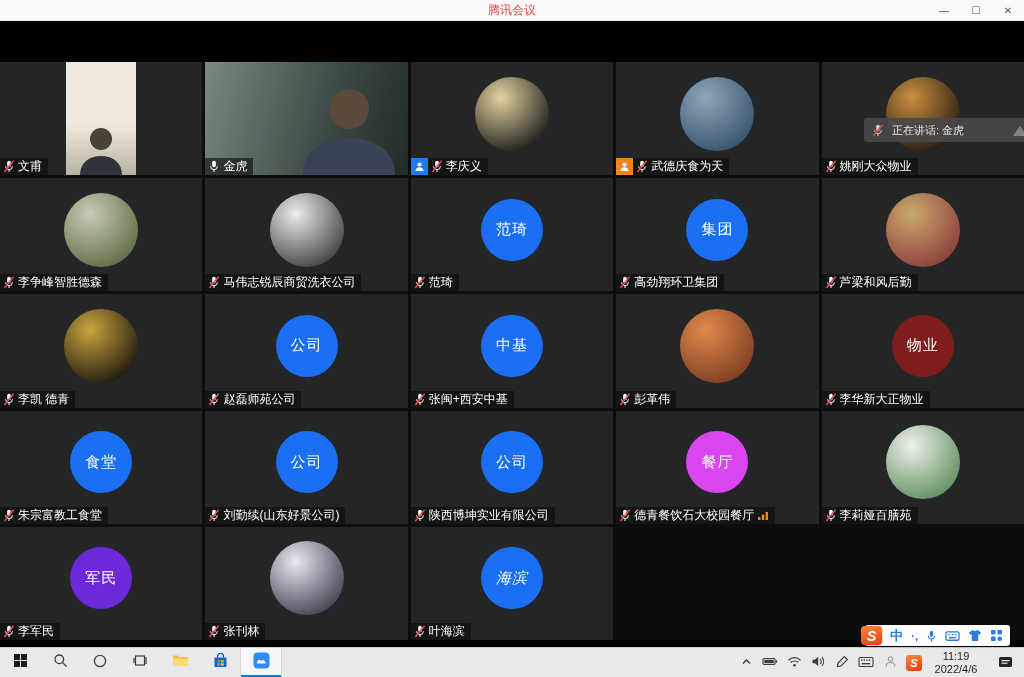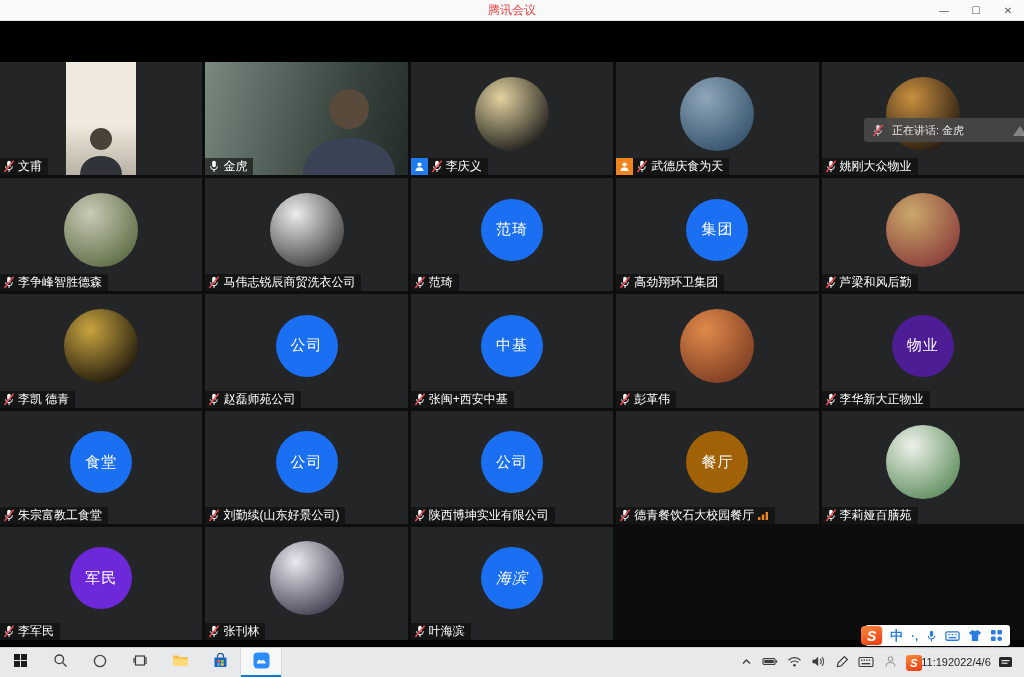--- a/index.html
+++ b/index.html
@@ -56,21 +56,21 @@
 
   
   .taskbar{position:absolute;bottom:0;left:0;width:1024px;height:29px;background:#e8e9eb;
            border-top:1px solid #cfd1d4;display:flex;align-items:stretch;z-index:7;}
   .tb-left{display:flex;}
   .tb-btn{width:40px;display:flex;align-items:center;justify-content:center;position:relative;}
   .tb-btn.active{background:#f6f7f8;border-left:1px solid #d8dadd;border-right:1px solid #d8dadd;}
   .tb-btn.active::after{content:"";position:absolute;left:0;bottom:0;width:100%;height:2px;background:#0b79d0;}
   .tb-right{margin-left:auto;display:flex;align-items:stretch;}
   .tray-btn{width:24px;display:flex;align-items:center;justify-content:center;}
-  .clock{width:60px;display:flex;flex-direction:row;align-items:center;justify-content:center;
+  .clock{width:60px;display:flex;flex-direction:column;align-items:center;justify-content:center;
          font-size:11px;color:#1f1f1f;line-height:1.15;}
   .action-btn{width:38px;display:flex;align-items:center;justify-content:center;}
   .sogou-tray{width:16px;height:16px;border-radius:3px;background:linear-gradient(160deg,#ff8a3c,#ea3a10);
               color:#fff;font-weight:bold;font-style:italic;font-size:11px;display:flex;align-items:center;justify-content:center;}
 </style>
 </head>
 <body>
 
 <div class="titlebar">
   <span class="title-text">腾讯会议</span>
@@ -365,21 +365,21 @@
   <line x1="1.4" y1="12" x2="10.6" y2="0.8" stroke="#e5484d" stroke-width="1.6"></line>
             </svg>
           </span>
         <span class="pname">彭革伟</span>
       </span>
     </div>
   </div>
 
   <div class="tile">
     <div class="avatar-slot">
-        <div class="circle initials" style="background: #4c1d95;">物业</div>
+        <div class="circle initials" style="background: #7f1d1d;">物业</div>
       </div>
     <div class="name-label">
       <span class="label-bg">
         <span class="mic">
             <svg width="12" height="13" viewBox="0 0 12 13">
   <rect x="4.2" y="0.8" width="3.6" height="6.4" rx="1.8" fill="#fff"></rect>
   <path d="M2.6 6.3a3.4 3.4 0 0 0 6.8 0" stroke="#fff" stroke-width="1" fill="none"></path>
   <line x1="6" y1="9.8" x2="6" y2="12" stroke="#fff" stroke-width="1"></line>
   <line x1="1.4" y1="12" x2="10.6" y2="0.8" stroke="#e5484d" stroke-width="1.6"></line>
             </svg>
@@ -441,21 +441,21 @@
   <line x1="1.4" y1="12" x2="10.6" y2="0.8" stroke="#e5484d" stroke-width="1.6"></line>
             </svg>
           </span>
         <span class="pname">陕西博坤实业有限公司</span>
       </span>
     </div>
   </div>
 
   <div class="tile">
     <div class="avatar-slot">
-        <div class="circle initials" style="background: #a16207;">餐厅</div>
+        <div class="circle initials" style="background: #d946ef;">餐厅</div>
       </div>
     <div class="name-label">
       <span class="label-bg">
         <span class="mic">
             <svg width="12" height="13" viewBox="0 0 12 13">
   <rect x="4.2" y="0.8" width="3.6" height="6.4" rx="1.8" fill="#fff"></rect>
   <path d="M2.6 6.3a3.4 3.4 0 0 0 6.8 0" stroke="#fff" stroke-width="1" fill="none"></path>
   <line x1="6" y1="9.8" x2="6" y2="12" stroke="#fff" stroke-width="1"></line>
   <line x1="1.4" y1="12" x2="10.6" y2="0.8" stroke="#e5484d" stroke-width="1.6"></line>
             </svg>

